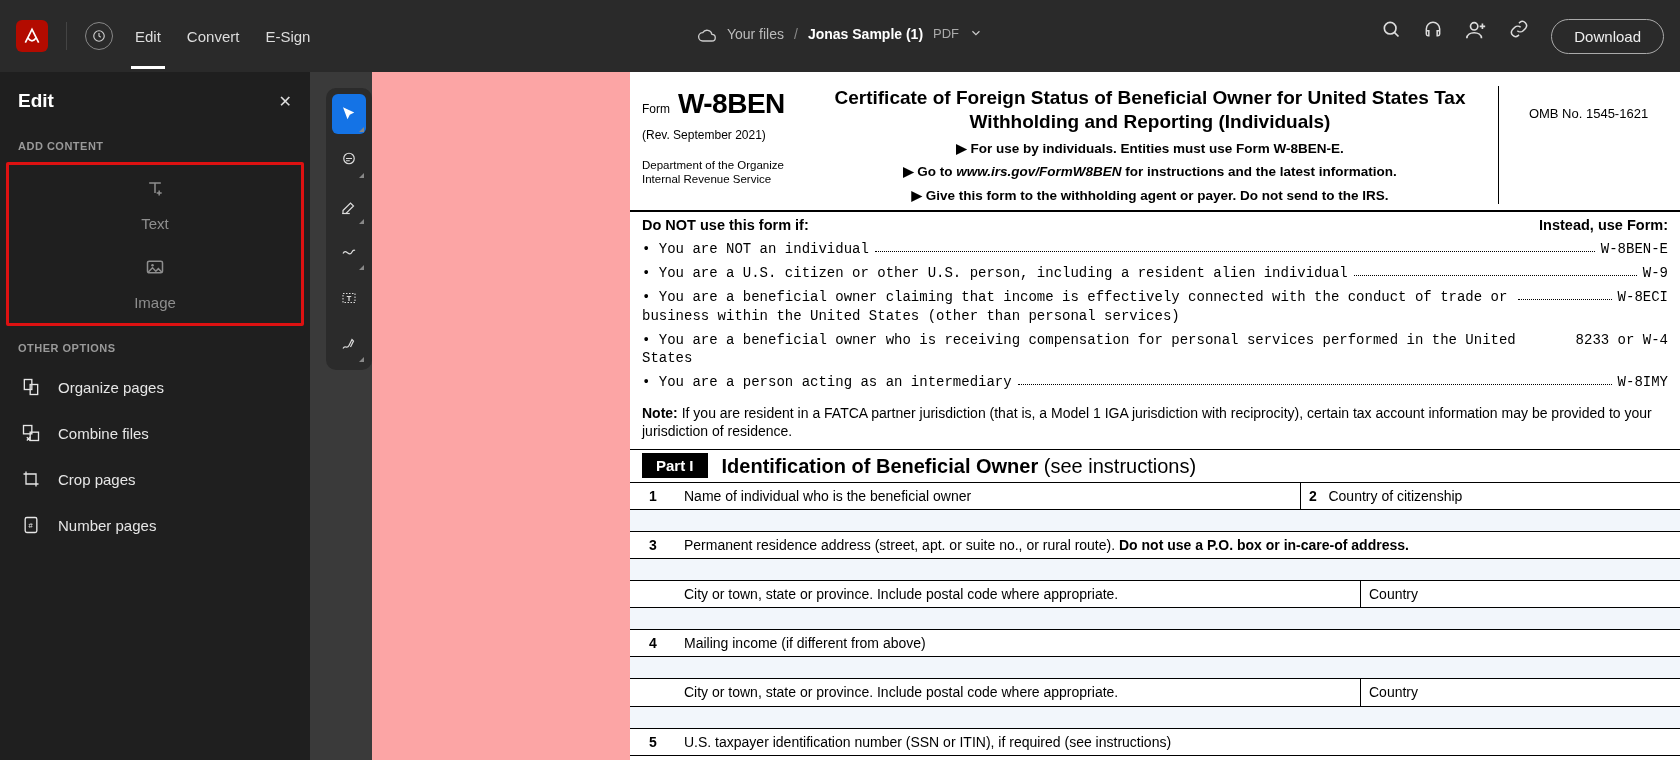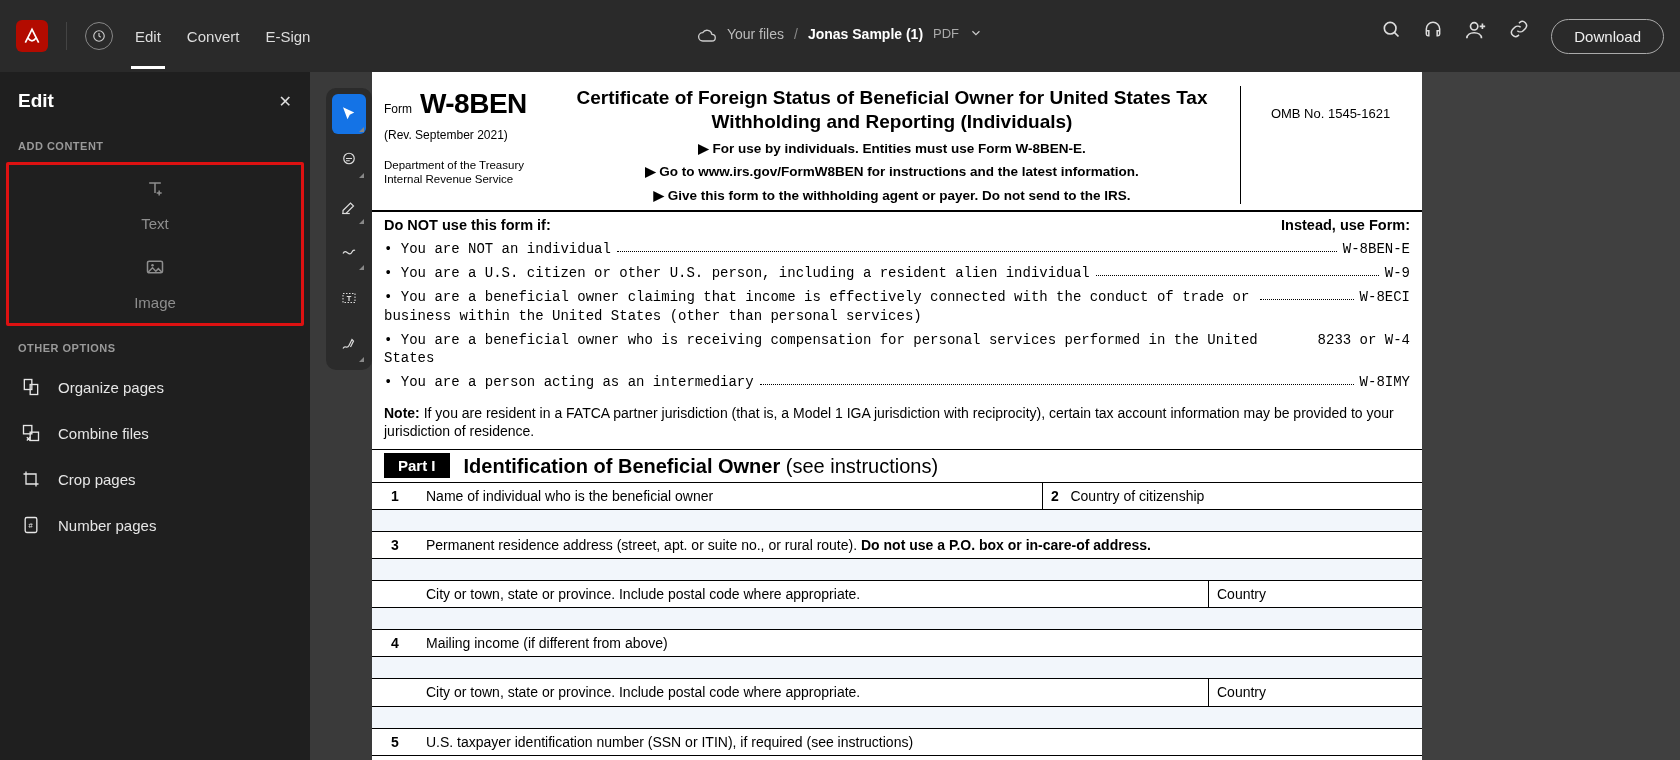--- a/index.html
+++ b/index.html
@@ -37,35 +37,35 @@
   .lp-icon { width: 22px; height: 22px; display:flex; align-items:center; justify-content:center; }
   .highlight-box { border: 3px solid #d11; margin: 0 6px 6px 6px; border-radius: 2px; }
 
   
   .toolstrip { width: 46px; background: #2b2b2b; border-radius: 10px; margin: 16px 0 0 16px; padding: 6px; display:flex; flex-direction:column; gap: 6px; height: fit-content; }
   .tool { width: 34px; height: 40px; border-radius: 6px; display:flex; align-items:center; justify-content:center; cursor:pointer; color:#ddd; position:relative; }
   .tool.active { background: #1473e6; color:#fff; }
   .tool .corner { position:absolute; right:2px; bottom:2px; width:0; height:0; border-left:5px solid transparent; border-bottom:5px solid #888; }
 
   
-  .canvaswrap { flex: 1; display:flex; justify-content:flex-start; background: #404040; overflow:auto; }
+  .canvaswrap { flex: 1; display:flex; justify-content:flex-end; background: #fca5a5; overflow:auto; }
   .toolstrip-holder { background: #3a3a3a; }
   .page { width: 1050px; background: #fff; color: #000; margin: 0; font-family: Helvetica, Arial, sans-serif; font-size: 14px; line-height: 1.3; }
 
   .form-head { display:flex; border-bottom: 2.5px solid #000; padding: 14px 12px 6px 12px; }
   .fh-left { width: 160px; }
   .fh-left .form-word { font-size: 12px; display:inline-block; vertical-align: baseline; }
   .fh-left .form-code { font-size: 28px; font-weight: 800; letter-spacing: -0.5px; display:inline-block; margin-left:4px;}
   .fh-left .rev { font-size: 12px; margin-top: 6px; }
   .fh-left .dept { font-size: 11.5px; margin-top: 14px; line-height:1.25; }
   .fh-center { flex:1; text-align:center; padding: 0 8px; }
   .fh-center .ttl { font-size: 19px; font-weight: 800; line-height:1.25; }
   .fh-center .sub { font-size: 13.5px; font-weight:700; margin-top:6px; }
   .fh-center .sub::before { content:"▶ "; }
-  .fh-center .sub a { font-weight:800; }
+  .fh-center .sub a { font-style: italic; font-weight:800; }
   .fh-right { width: 170px; font-size: 13px; padding-top: 20px; text-align:center; border-left: 1px solid #000; padding-left:10px;}
 
   .dont-row { display:flex; justify-content:space-between; padding: 4px 12px 0 12px; font-weight:700; font-size:14.5px; }
   .bullets { padding: 2px 12px 6px 12px; font-size:14px; }
   .brow { display:flex; align-items:flex-start; padding: 3px 0; font-family: Liberation Mono, monospace; }
   .brow .btxt { }
   .brow .dots { flex:1; border-bottom: 1px dotted #000; margin: 0 6px 4px 6px; height: 12px; }
   .brow .balt { white-space:nowrap; }
   .note { padding: 4px 12px 8px 12px; font-size:14px; border-bottom: 1.5px solid #000;}
   .note b { font-weight:700; }
@@ -74,21 +74,21 @@
   .part-tag { background:#000; color:#fff; font-weight:700; padding:3px 14px; font-size:15px; margin-left:12px;}
   .part-title { font-size:20px; padding:3px 14px; }
   .part-title b { font-weight:800; }
 
   .frow { display:flex; border-bottom:1px solid #000; font-size:14px; }
   .fnum { width:46px; text-align:center; font-weight:700; padding:4px 0; }
   .fcell { flex:1; padding:4px 8px; }
   .fcell2 { border-left:1px solid #000; padding:4px 8px; }
   .input-line { height:22px; background:#f2f6fb; border-bottom:1px solid #000;}
   .split { display:flex; }
-  .split .fcell2 { width: 214px; }
+  .split .fcell2 { width: 320px; }
   .w50 { flex:1; }
 
   svg { display:block; }
 </style>
 </head>
 <body>
 
 <div class="app">
 
   <div class="topbar">
@@ -269,21 +269,21 @@
 
     <div class="canvaswrap">
       <div class="page">
 
         <div class="form-head">
           <div class="fh-left">
             <span class="form-word">Form</span>
             <span class="form-code">W-8BEN</span>
             <div class="rev">(Rev. September  2021)</div>
             <div class="dept">
-              <div>Department of the Treasury</div>
+              <div>Department of the Organize</div>
               <div>Internal Revenue Service</div>
             </div>
           </div>
           <div class="fh-center">
             <div class="ttl">Certificate of Foreign Status of Beneficial Owner for United States Tax Withholding and Reporting (Individuals)</div>
             <div class="sub">For use by individuals. Entities must use Form W-8BEN-E.</div>
             <div class="sub"><span>Go to </span><a>www.irs.gov/FormW8BEN</a><span> for instructions and the latest information.</span></div>
             <div class="sub">Give this form to the withholding agent or payer. Do not send to the IRS.</div>
           </div>
           <div class="fh-right">OMB No. 1545-1621</div>

